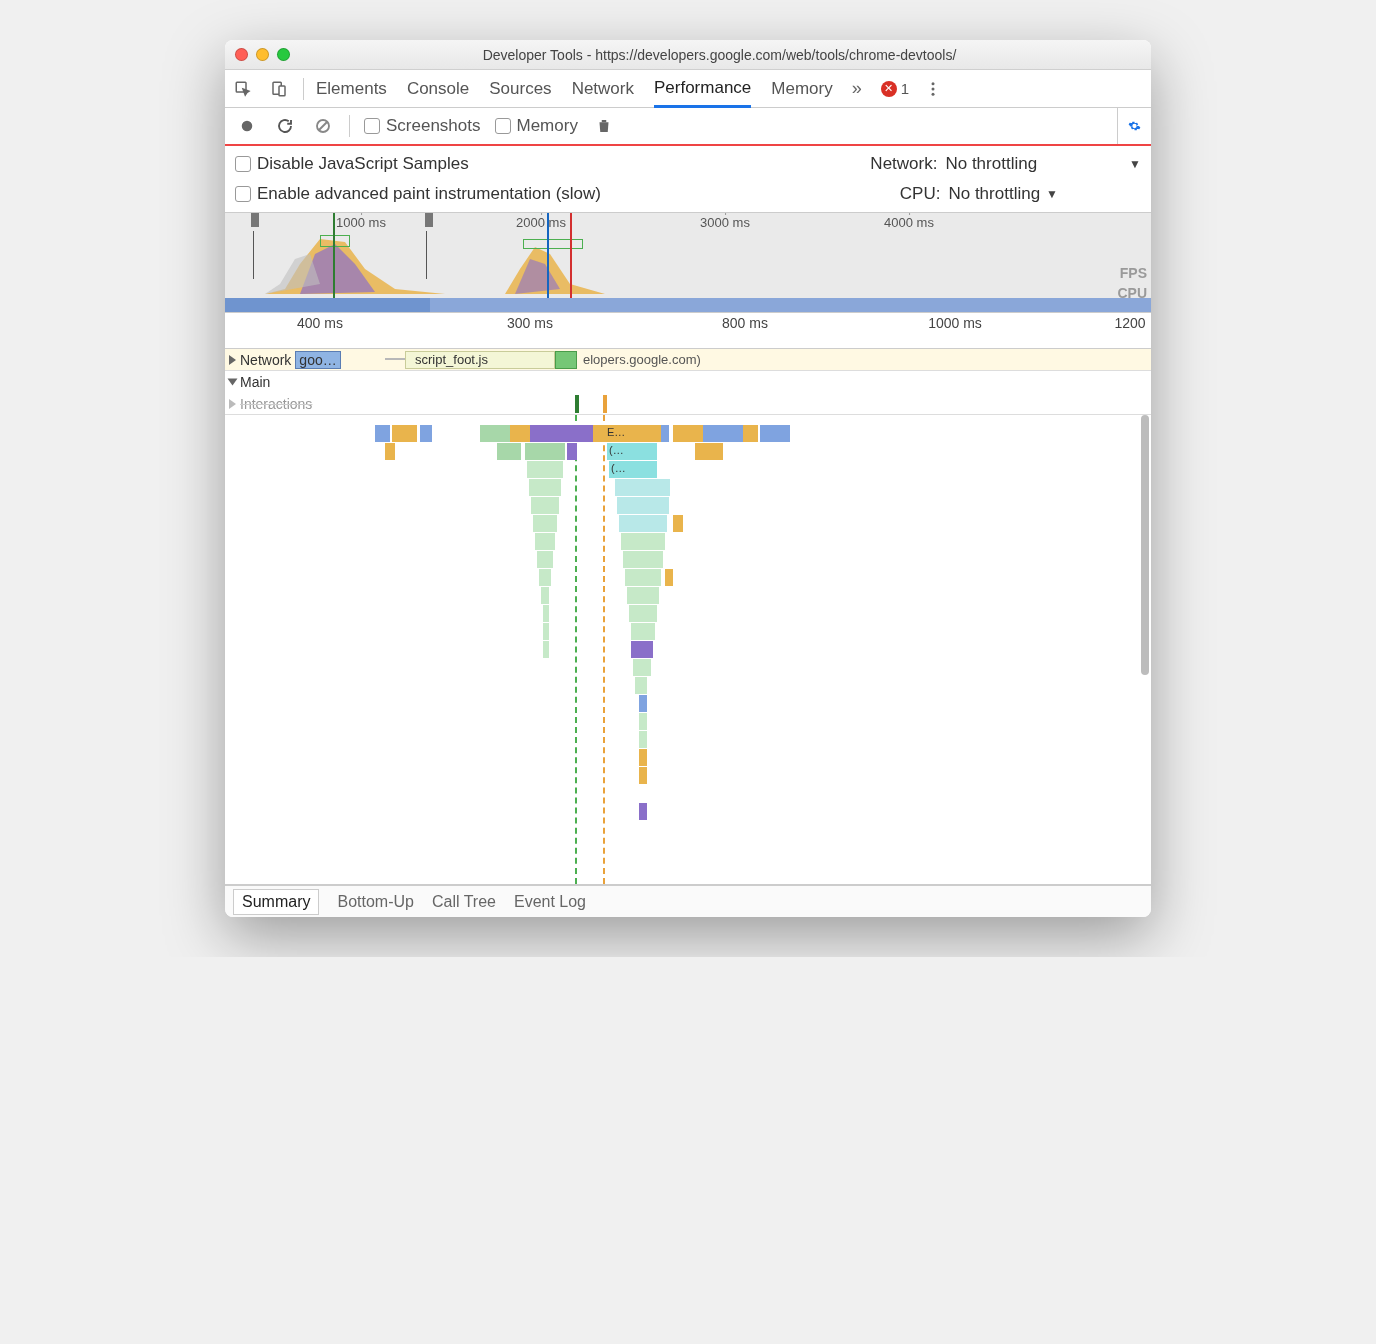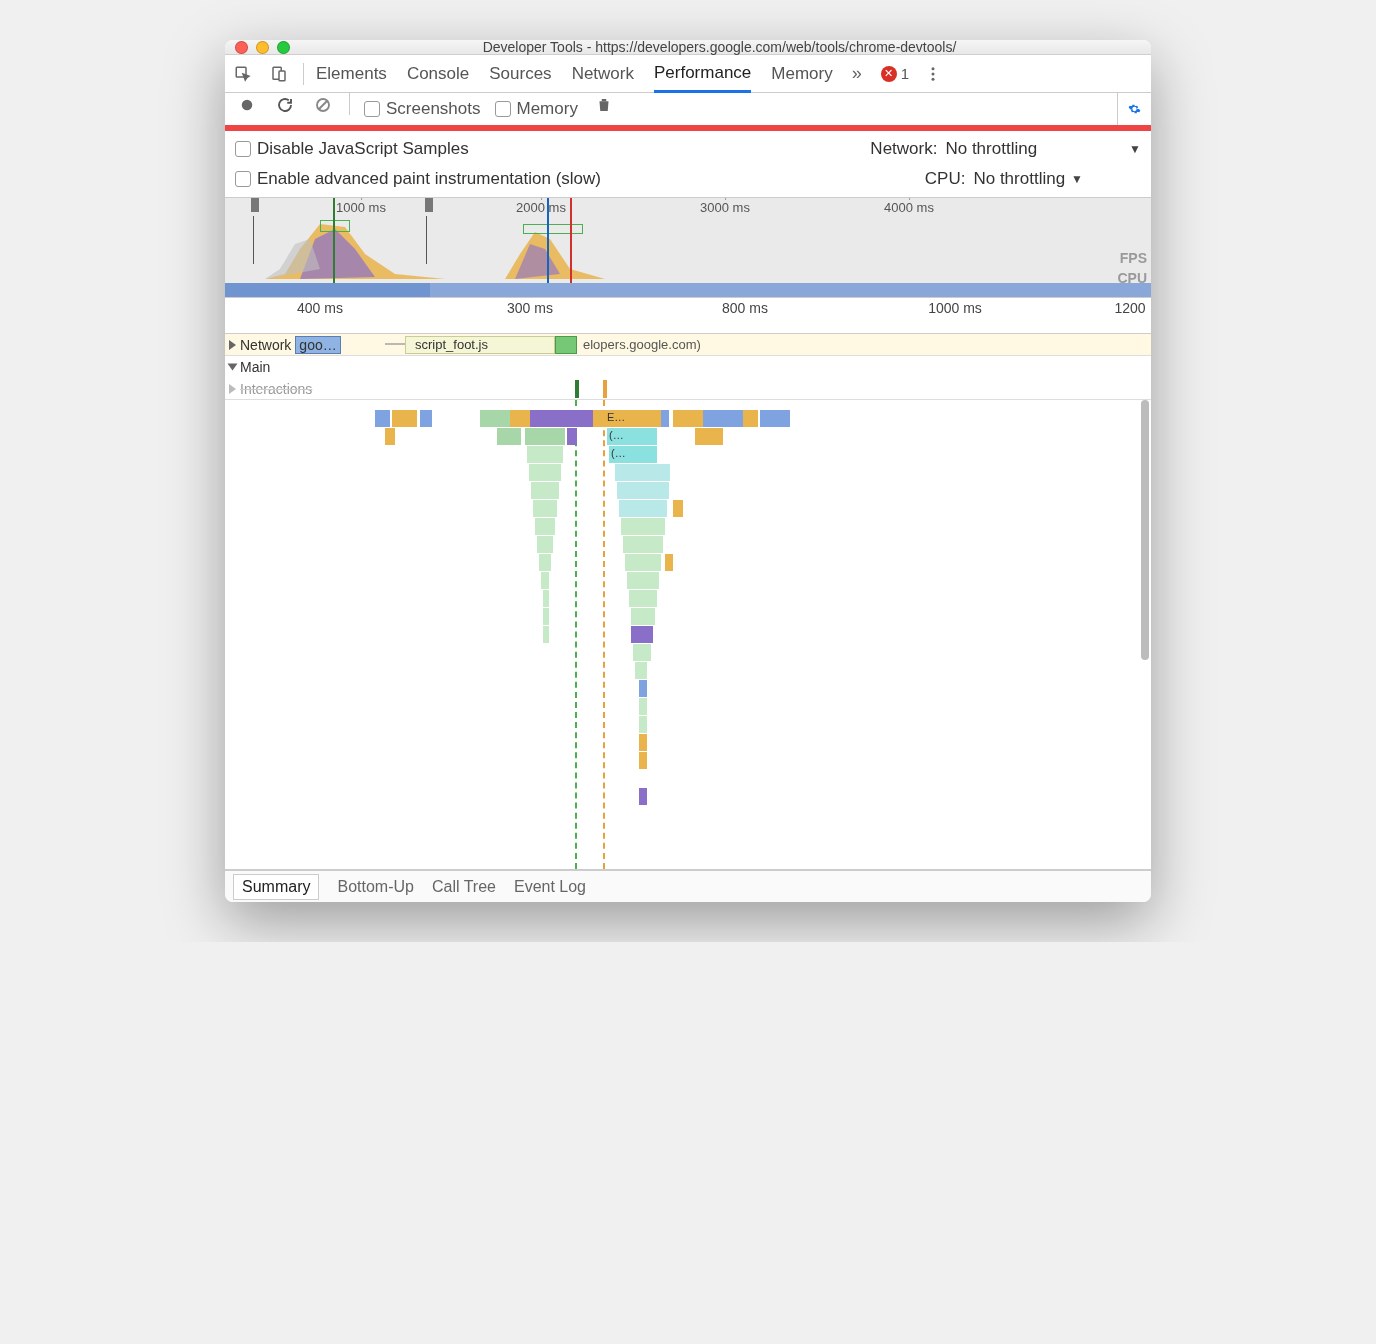--- a/index.html
+++ b/index.html
@@ -13,21 +13,21 @@
   }
   .window {
     width: 926px;
     background: #fff;
     border-radius: 8px;
     box-shadow: 0 20px 60px rgba(0,0,0,0.35);
     overflow: hidden;
   }
   
   .titlebar {
-    height: 15px;
+    height: 30px;
     background: linear-gradient(#f5f5f5,#e8e8e8);
     border-bottom: 1px solid #cfcfcf;
     display: flex;
     align-items: center;
     padding: 0 10px;
     gap: 8px;
   }
   .traffic { display:flex; gap:8px; }
   .traffic span { width:13px; height:13px; border-radius:50%; display:block; box-shadow: inset 0 0 0 1px rgba(0,0,0,0.2); }
   .red{background:#ff5f56;} .yellow{background:#ffbd2e;} .green{background:#27c93f;}
@@ -47,22 +47,23 @@
   .iconbtn svg { width:18px; height:18px; }
   .vsep { width:1px; height:22px; background:#ccc; }
   .tabs { display:flex; gap:20px; height:100%; align-items:center; }
   .tab { cursor:pointer; color:#555; height:100%; display:flex; align-items:center; }
   .tab.active { color:#222; border-bottom: 3px solid #1a73e8; margin-bottom:-1px; }
   .errbadge { display:flex; align-items:center; gap:4px; font-size:15px; color:#555;}
   .errbadge .dot{ width:16px; height:16px; border-radius:50%; background:#d93025; color:#fff; font-size:11px; display:flex; align-items:center; justify-content:center;}
   
   .toolbar2 {
     height: 38px;
-    border-bottom:6px solid #ef4444;
+    border-bottom:2px solid #ef4444;
     display:flex;
+    align-items:center;
     padding:0 10px;
     gap:14px;
     font-size:17px;
     color:#555;
   }
   .chkrow{display:flex;align-items:center;gap:6px;}
   .chk{width:16px;height:16px;border:1px solid #999;border-radius:3px;background:#fff;}
   .gear{color:#1a73e8; margin-left:auto; border-left:1px solid #ccc; padding-left:10px; height:100%; display:flex; align-items:center;}
   
   .settings { border-bottom:1px solid #ccc; padding:8px 10px; display:flex; flex-direction:column; gap:10px; font-size:17px; color:#333;}
@@ -207,21 +208,21 @@
         </div>
       </div>
     </div>
     <div class="setrow">
       <div class="left">
         <label class="chkrow">
           <span class="chk"></span>
           <span>Enable advanced paint instrumentation (slow)</span>
         </label>
       </div>
-      <div class="right" style="margin-right:58px;">
+      <div class="right" style="margin-right:83px;">
         <span>CPU:</span>
         <div class="dropdown">
           <span>No throttling</span>
           <span class="caret">▼</span>
         </div>
       </div>
     </div>
   </div>
 
   <div class="overview">

